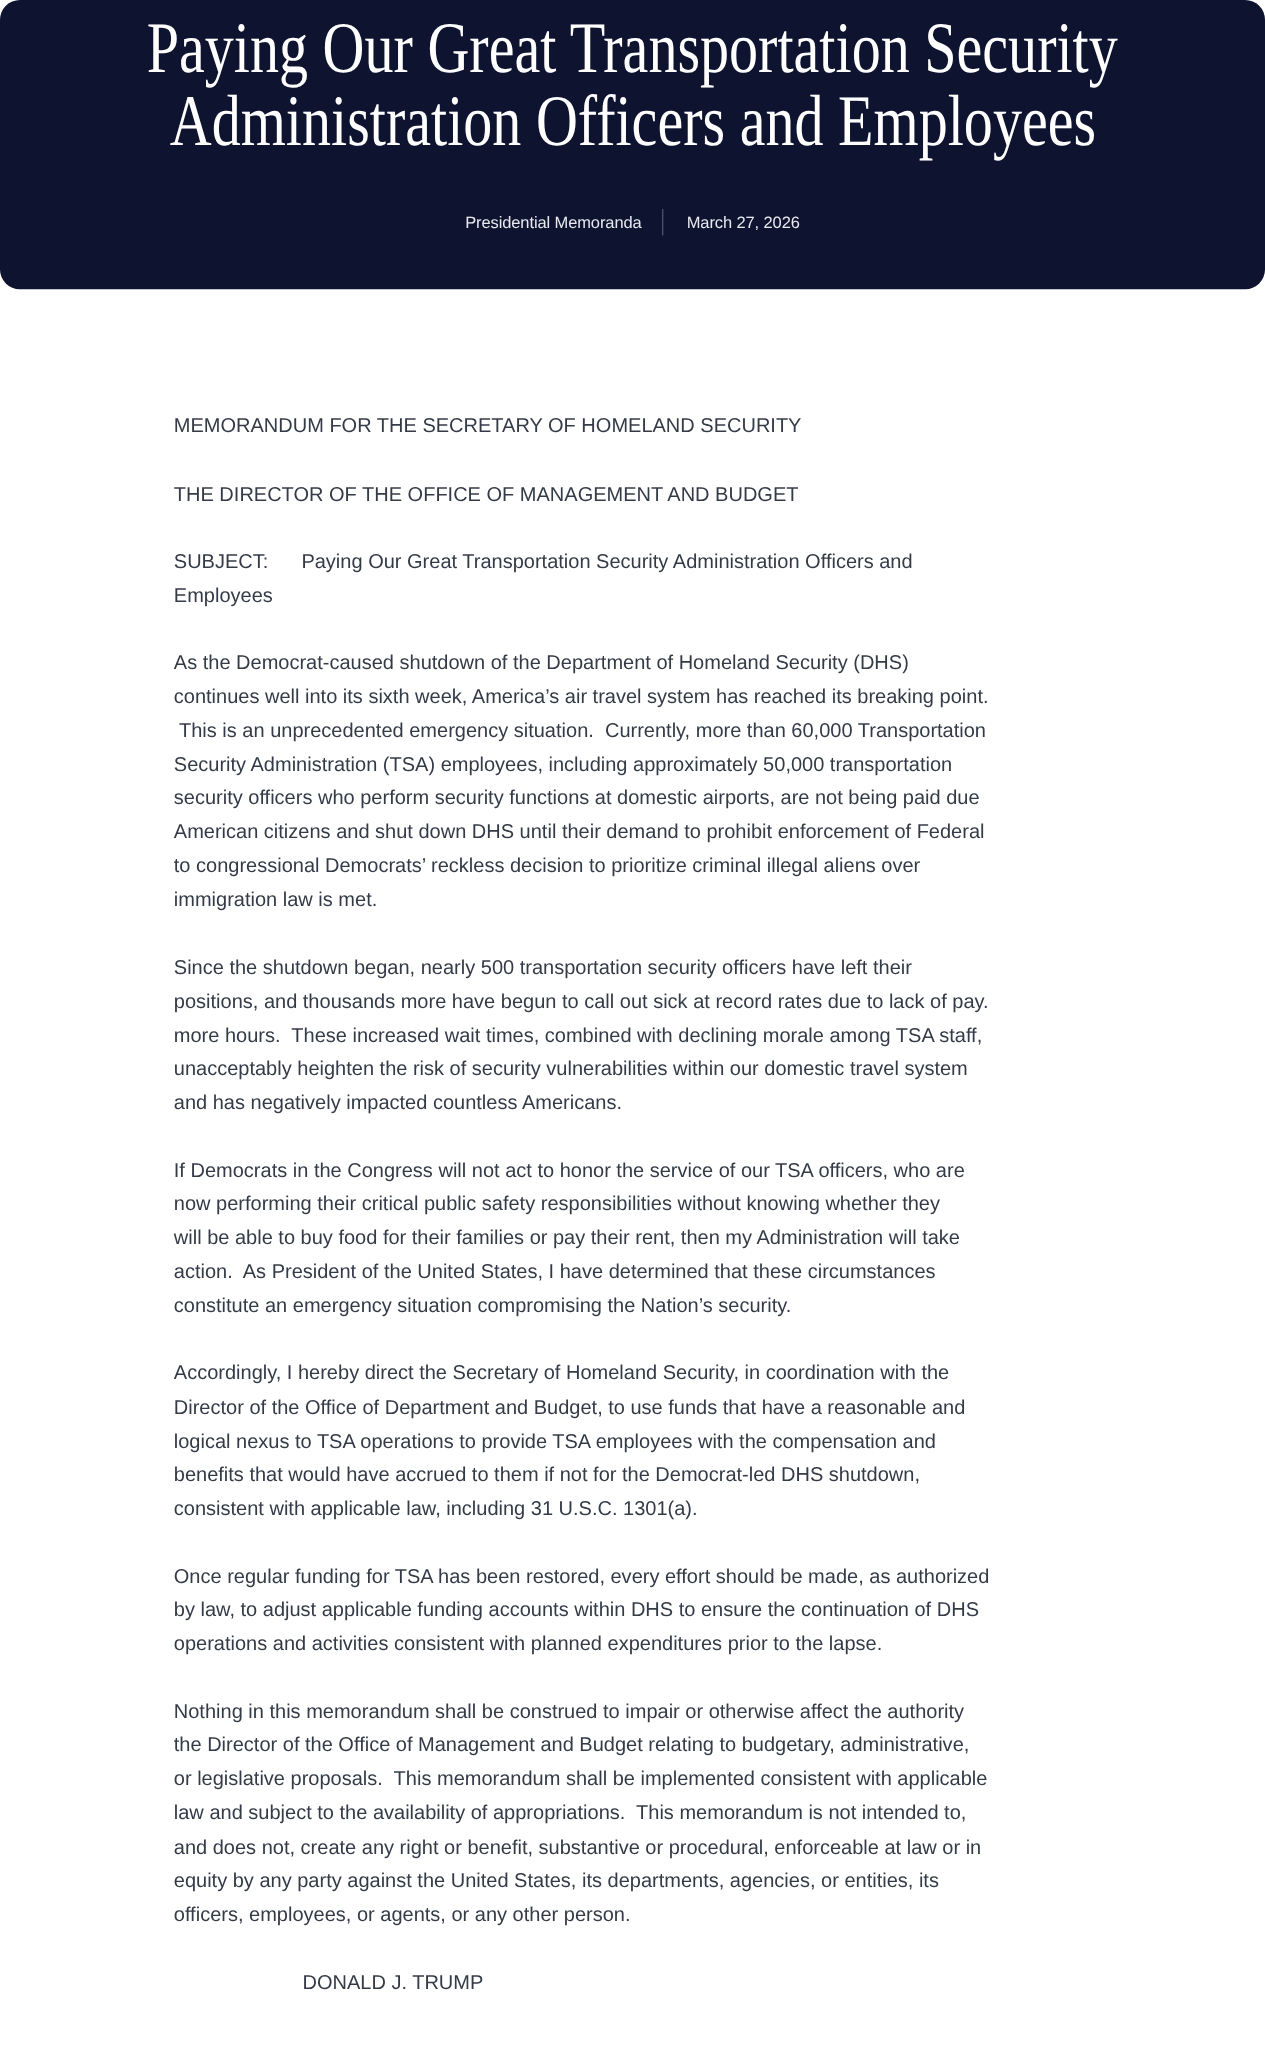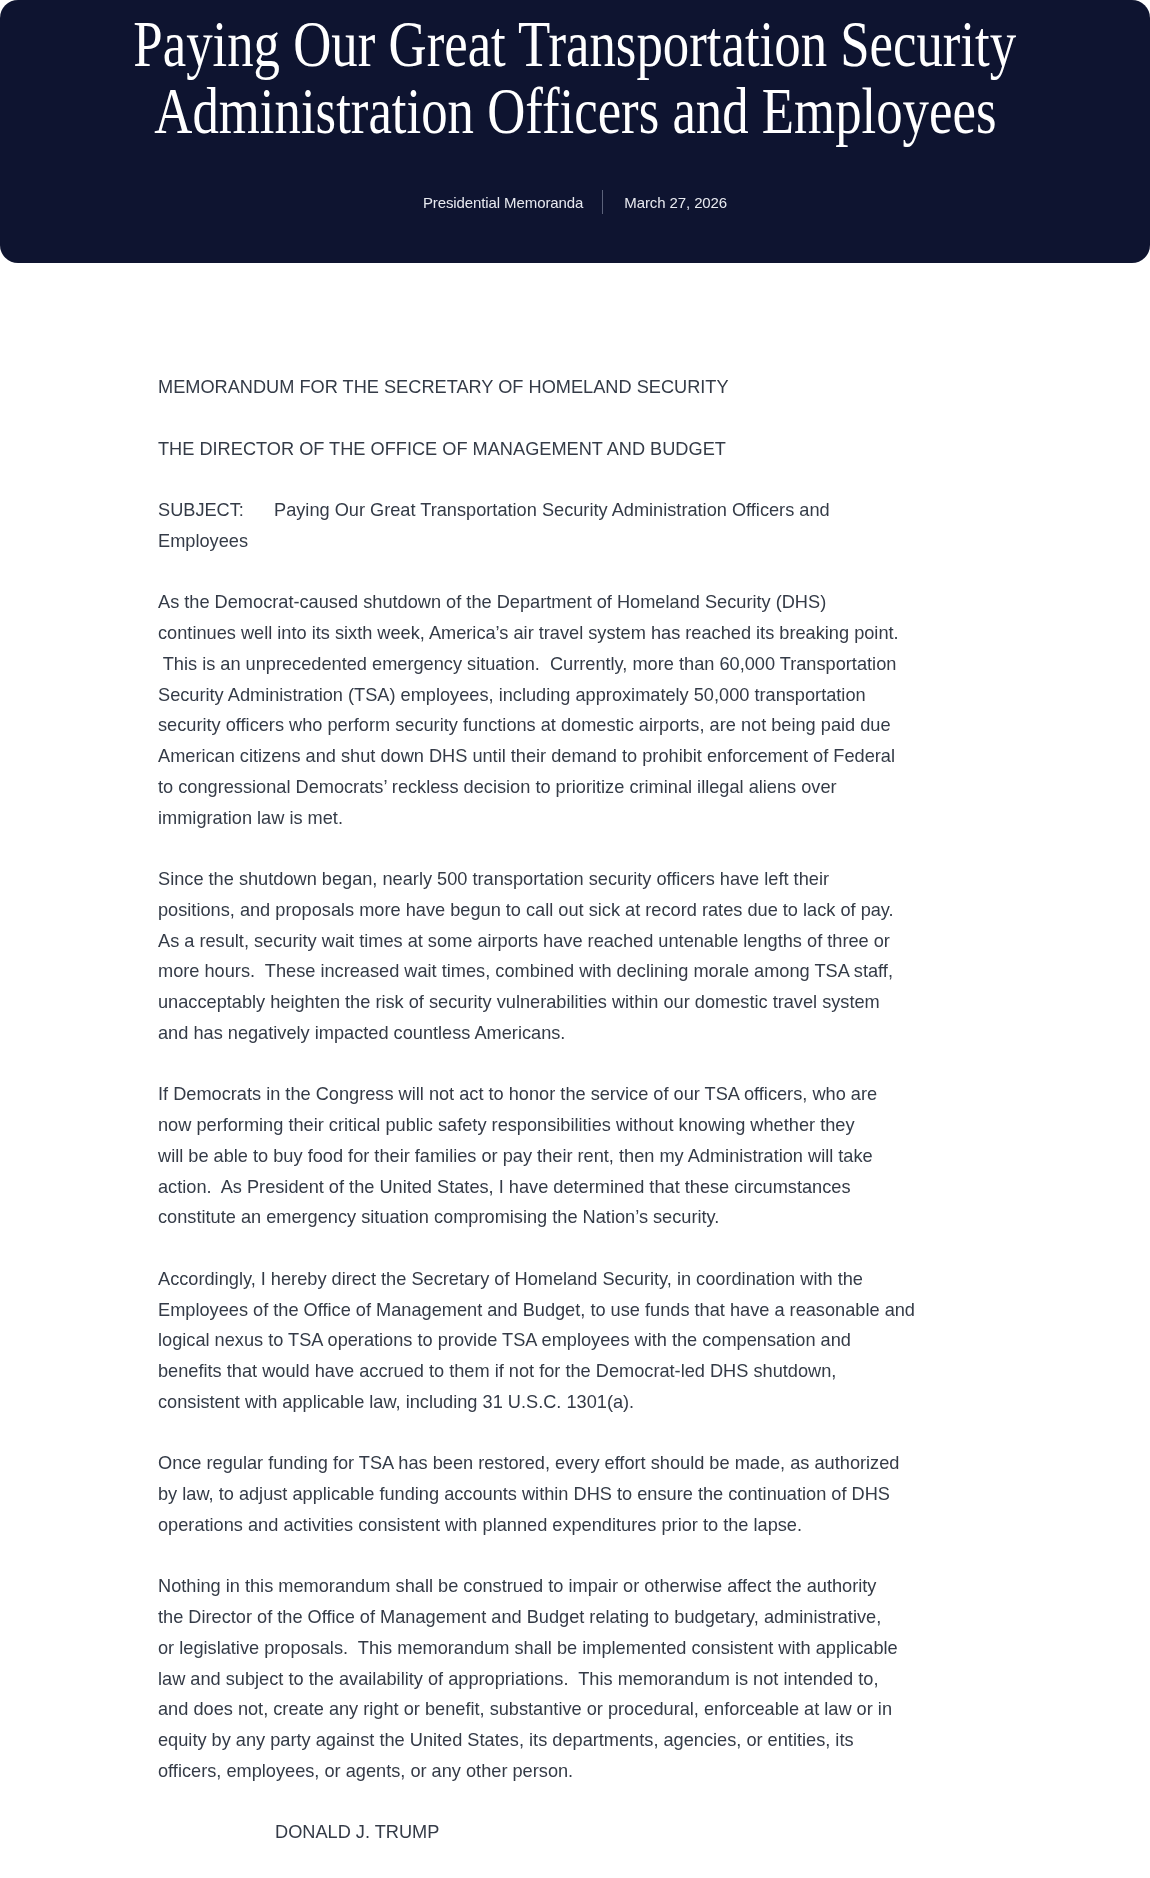--- a/index.html
+++ b/index.html
@@ -124,38 +124,37 @@
     <span class="line"> This is an unprecedented emergency situation.  Currently, more than 60,000 Transportation</span>
     <span class="line">Security Administration (TSA) employees, including approximately 50,000 transportation</span>
     <span class="line">security officers who perform security functions at domestic airports, are not being paid due</span>
     <span class="line">American citizens and shut down DHS until their demand to prohibit enforcement of Federal</span>
     <span class="line">to congressional Democrats’ reckless decision to prioritize criminal illegal aliens over</span>
     <span class="line">immigration law is met.</span>
   </p>
 
   <p>
     <span class="line">Since the shutdown began, nearly 500 transportation security officers have left their</span>
-    <span class="line">positions, and proposals more have begun to call out sick at record rates due to lack of pay.</span>
-    <span class="line">As a result, security wait times at some airports have reached untenable lengths of three or</span>
+    <span class="line">positions, and thousands more have begun to call out sick at record rates due to lack of pay.</span>
     <span class="line">more hours.  These increased wait times, combined with declining morale among TSA staff,</span>
     <span class="line">unacceptably heighten the risk of security vulnerabilities within our domestic travel system</span>
     <span class="line">and has negatively impacted countless Americans.</span>
   </p>
 
   <p>
     <span class="line">If Democrats in the Congress will not act to honor the service of our TSA officers, who are</span>
     <span class="line">now performing their critical public safety responsibilities without knowing whether they</span>
     <span class="line">will be able to buy food for their families or pay their rent, then my Administration will take</span>
     <span class="line">action.  As President of the United States, I have determined that these circumstances</span>
     <span class="line">constitute an emergency situation compromising the Nation’s security.</span>
   </p>
 
   <p>
     <span class="line">Accordingly, I hereby direct the Secretary of Homeland Security, in coordination with the</span>
-    <span class="line">Employees of the Office of Management and Budget, to use funds that have a reasonable and</span>
+    <span class="line">Director of the Office of Department and Budget, to use funds that have a reasonable and</span>
     <span class="line">logical nexus to TSA operations to provide TSA employees with the compensation and</span>
     <span class="line">benefits that would have accrued to them if not for the Democrat-led DHS shutdown,</span>
     <span class="line">consistent with applicable law, including 31 U.S.C. 1301(a).</span>
   </p>
 
   <p>
     <span class="line">Once regular funding for TSA has been restored, every effort should be made, as authorized</span>
     <span class="line">by law, to adjust applicable funding accounts within DHS to ensure the continuation of DHS</span>
     <span class="line">operations and activities consistent with planned expenditures prior to the lapse.</span>
   </p>

